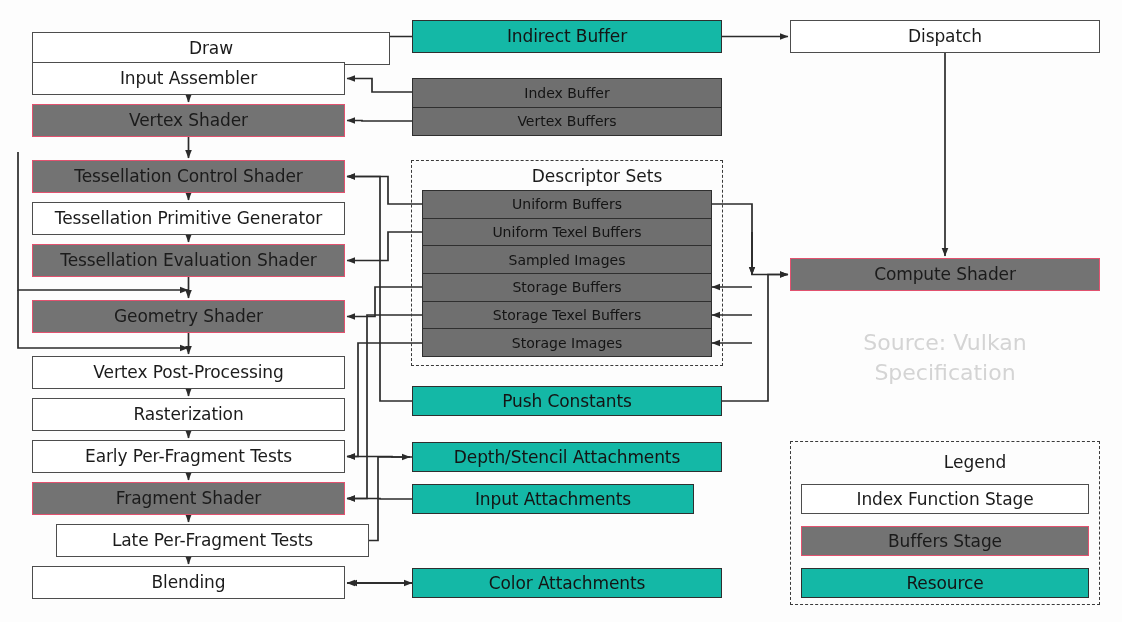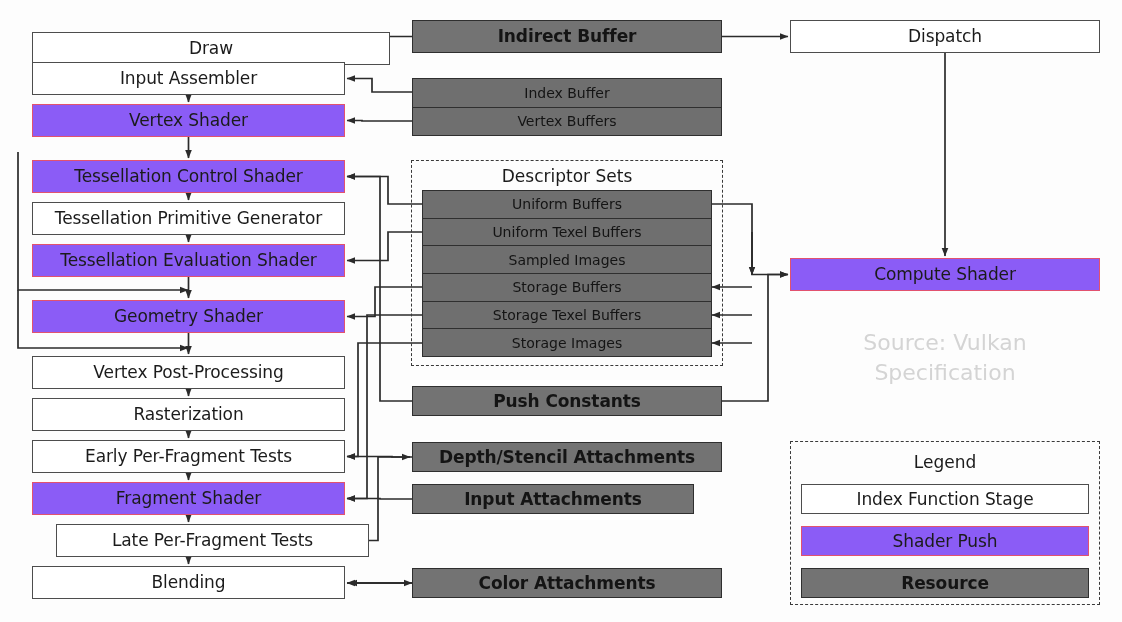--- a/index.html
+++ b/index.html
@@ -36,29 +36,28 @@
     letter-spacing: -0.1px;
     white-space: nowrap;
   }
   
   .fixed {
     background: #ffffff;
     border: 1.6px solid #4d4d4d;
   }
   
   .shader {
-    background: #8b5cf6;
+    background: #737373;
     border: 1.6px solid #e2526f;
   }
   
   .resource {
-    background: #737373;
+    background: #14b8a6;
     border: 1.6px solid #2f2f2f;
     color: #141414;
-    font-weight: bold;
   }
   
   .resgroup {
     position: absolute;
     box-sizing: border-box;
     background: #6f6f6f;
     border: 1.6px solid #2f2f2f;
     display: flex;
     flex-direction: column;
   }
@@ -80,20 +79,21 @@
     box-sizing: border-box;
     border: 1.8px dashed #3a3a3a;
     background: transparent;
   }
   .grouplabel {
     position: absolute;
     font-size: 17px;
     color: #1b1b1b;
     text-align: center;
     white-space: nowrap;
+    padding-left: 30px;
   }
   .watermark {
     position: absolute;
     font-size: 22px;
     color: #d4d4d4;
     text-align: center;
     line-height: 1.35;
     white-space: pre-line;
   }
 </style>
@@ -211,16 +211,16 @@
   <div class="node fixed" style="left:790px; top:20px; width:310px; height:33px;">Dispatch</div>
   <div class="node shader" style="left:790px; top:258px; width:310px; height:33px;">Compute Shader</div>
 
   <div class="watermark" style="left:820px; top:328px; width:250px;">Source: Vulkan
 Specification</div>
 
   <div class="dashbox" style="left:790px; top:441px; width:310px; height:164px;"></div>
   <div class="grouplabel" style="left:790px; top:452px; width:310px;">Legend</div>
 
   <div class="node fixed" style="left:801px; top:484px; width:288px; height:30px;">Index Function Stage</div>
-  <div class="node shader" style="left:801px; top:526px; width:288px; height:30px;">Shader Push</div>
+  <div class="node shader" style="left:801px; top:526px; width:288px; height:30px;">Buffers Stage</div>
   <div class="node resource" style="left:801px; top:568px; width:288px; height:30px;">Resource</div>
 
 </div>
 
 </body></html>

